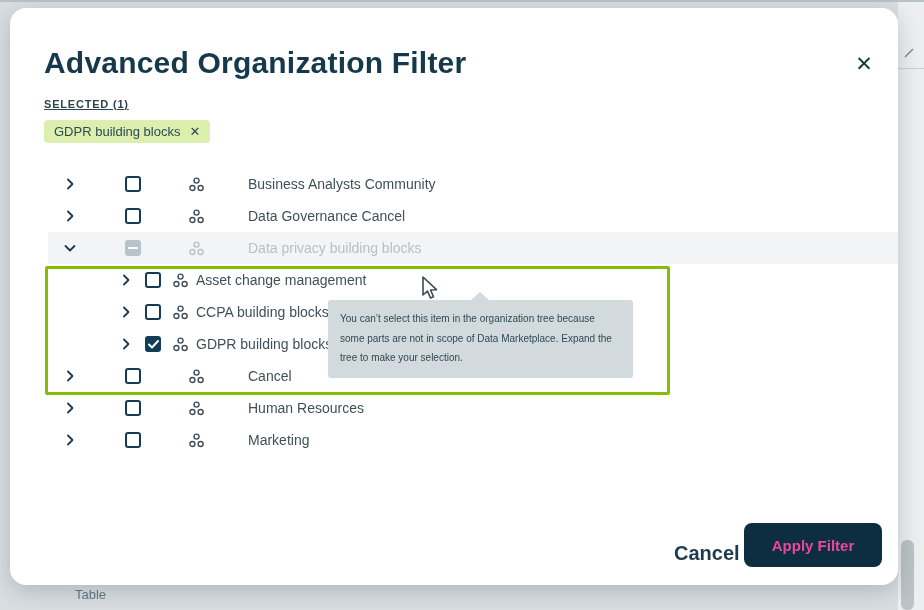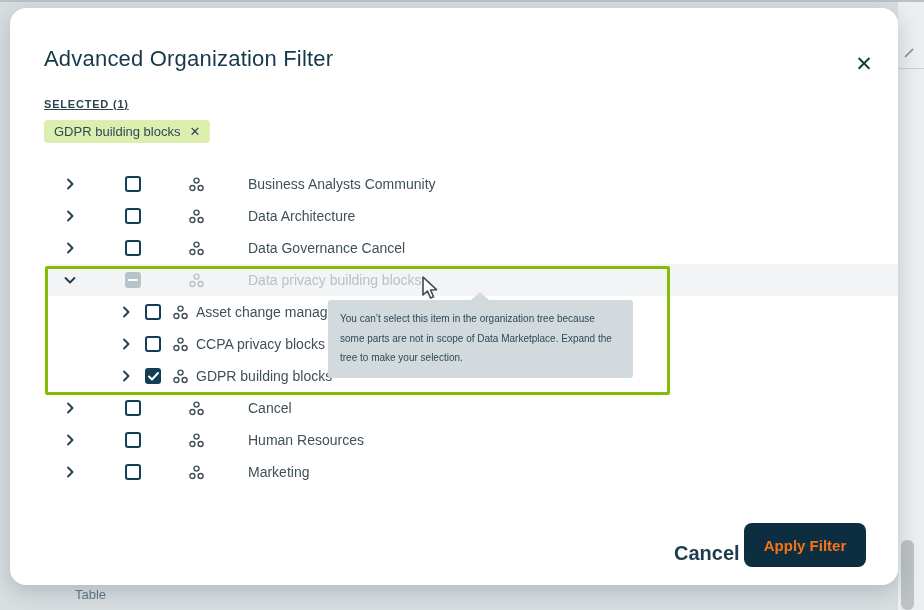--- a/index.html
+++ b/index.html
@@ -27,21 +27,21 @@
     position:absolute; left:75px; top:587px; font-size:13px; color:#5f7a88;
   }
   
   .modal {
     position:absolute; left:10px; top:8px; width:888px; height:577px;
     background:#ffffff; border-radius:16px;
     box-shadow:0 6px 22px rgba(30,50,60,.22);
   }
   .modal-title {
     position:absolute; left:34px; top:38px;
-    font-size:22px; font-weight:400; letter-spacing:.2px; color:#16384b;
+    font-size:30px; font-weight:700; letter-spacing:.2px; color:#16384b;
   }
   .modal-close {
     position:absolute; left:838px; top:40px; width:32px; height:32px;
     display:flex; align-items:center; justify-content:center;
     font-size:21px; color:#1b3a4c; cursor:pointer; background:none; border:none;
     font-family:inherit;
   }
   .selected-label {
     position:absolute; left:34px; top:90px;
     font-size:11px; font-weight:700; letter-spacing:.8px; color:#2e4450;text-decoration:underline;
@@ -98,22 +98,22 @@
   }
   
   .cursor { position:absolute; left:409px; top:268px; pointer-events:none; }
   
   .btn-cancel {
     position:absolute; left:654px; top:528px; border:none; background:none;
     font-size:20px; font-weight:600; color:#1d3b4d; cursor:pointer;
     font-family:inherit; padding:6px 10px;
   }
   .btn-apply {
-    position:absolute; left:734px; top:515px; width:122px; height:44px;
-    background:#0d2e41; color:#f97316; border:none; border-radius:8px;
+    position:absolute; left:734px; top:515px; width:138px; height:44px;
+    background:#0d2e41; color:#ec4899; border:none; border-radius:8px;
     font-size:15px; font-weight:700; cursor:pointer; font-family:inherit;
   }
 </style>
 </head>
 <body>
 
 <div class="backdrop-topline"></div>
 <div class="bg-right-strip"></div>
 <div class="bg-strip-divider"></div>
 <svg class="bg-pencil" viewBox="0 0 14 14">
@@ -146,36 +146,20 @@
       <span class="orgicon">
           <svg width="15" height="15" viewBox="0 0 15 15">
             <circle cx="7.5" cy="3.6" r="2.5" stroke="currentColor" stroke-width="1.4" fill="none"></circle>
             <circle cx="3.4" cy="11" r="2.5" stroke="currentColor" stroke-width="1.4" fill="none"></circle>
             <circle cx="11.6" cy="11" r="2.5" stroke="currentColor" stroke-width="1.4" fill="none"></circle>
           </svg>
         </span>
       <span>Business Analysts Community</span>
     </div>
 
-    <div class="trow d0">
-      <span class="chev">
-          <svg width="8" height="12" viewBox="0 0 8 12">
-            <path d="M2 1.5 L6.5 6 L2 10.5" stroke="currentColor" stroke-width="1.8" fill="none" stroke-linecap="round" stroke-linejoin="round"></path>
-          </svg>
-        </span>
-      <span class="cbox"></span>
-      <span class="orgicon">
-          <svg width="15" height="15" viewBox="0 0 15 15">
-            <circle cx="7.5" cy="3.6" r="2.5" stroke="currentColor" stroke-width="1.4" fill="none"></circle>
-            <circle cx="3.4" cy="11" r="2.5" stroke="currentColor" stroke-width="1.4" fill="none"></circle>
-            <circle cx="11.6" cy="11" r="2.5" stroke="currentColor" stroke-width="1.4" fill="none"></circle>
-          </svg>
-        </span>
-      <span>Data Architecture</span>
-    </div>
 
     <div class="trow d0">
       <span class="chev">
           <svg width="8" height="12" viewBox="0 0 8 12">
             <path d="M2 1.5 L6.5 6 L2 10.5" stroke="currentColor" stroke-width="1.8" fill="none" stroke-linecap="round" stroke-linejoin="round"></path>
           </svg>
         </span>
       <span class="cbox"></span>
       <span class="orgicon">
           <svg width="15" height="15" viewBox="0 0 15 15">
@@ -230,21 +214,21 @@
           </svg>
         </span>
       <span class="cbox"></span>
       <span class="orgicon">
           <svg width="15" height="15" viewBox="0 0 15 15">
             <circle cx="7.5" cy="3.6" r="2.5" stroke="currentColor" stroke-width="1.4" fill="none"></circle>
             <circle cx="3.4" cy="11" r="2.5" stroke="currentColor" stroke-width="1.4" fill="none"></circle>
             <circle cx="11.6" cy="11" r="2.5" stroke="currentColor" stroke-width="1.4" fill="none"></circle>
           </svg>
         </span>
-      <span>CCPA privacy blocks</span>
+      <span>CCPA building blocks</span>
     </div>
 
     <div class="trow d1">
       <span class="chev">
           <svg width="8" height="12" viewBox="0 0 8 12">
             <path d="M2 1.5 L6.5 6 L2 10.5" stroke="currentColor" stroke-width="1.8" fill="none" stroke-linecap="round" stroke-linejoin="round"></path>
           </svg>
         </span>
       <span class="cbox checked">
           <svg width="11" height="9" viewBox="0 0 11 9">

